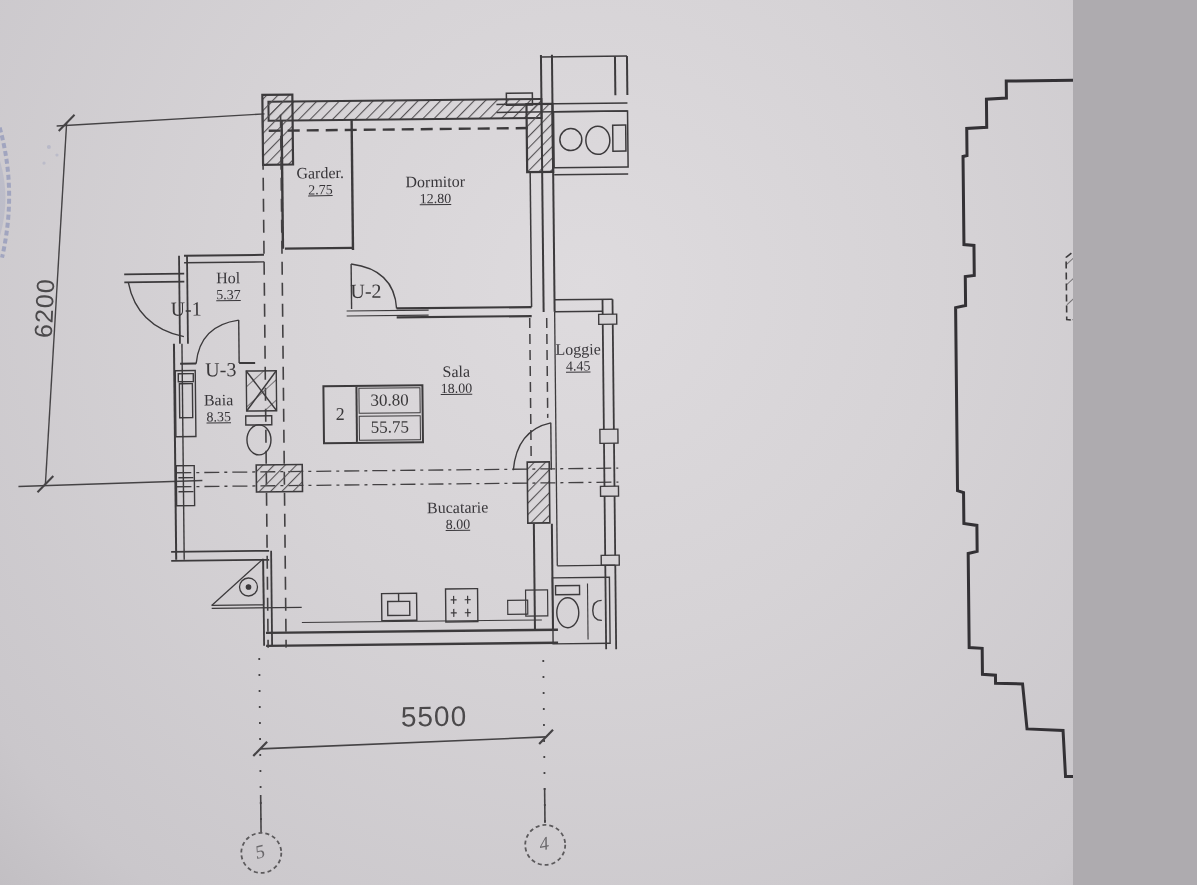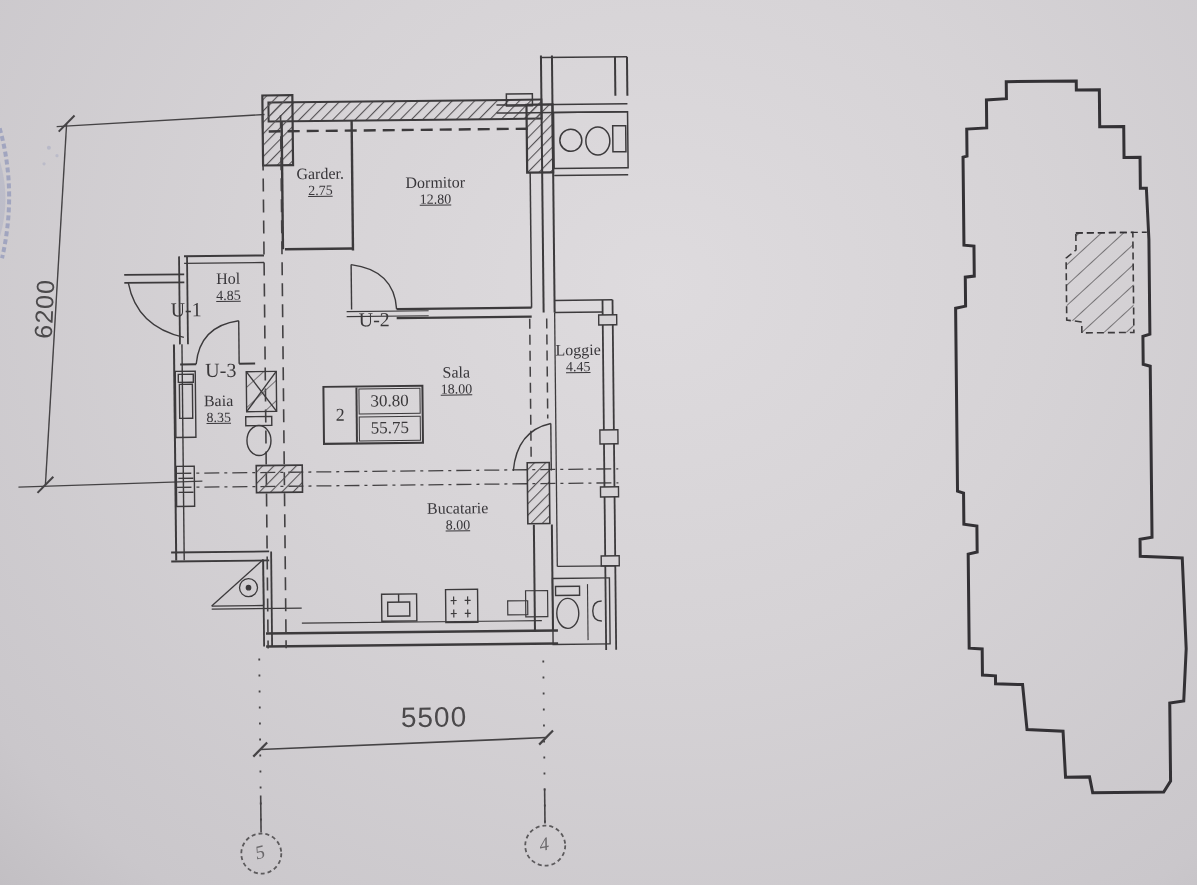--- a/index.html
+++ b/index.html
@@ -1,16 +1,16 @@
 <!DOCTYPE html>
 <html><head>
 <meta charset="utf-8">
 <style>
   html,body{margin:0;padding:0;background:#aeabaf;}
-  .stage{position:relative;width:1197px;height:885px;overflow:hidden;
+  .stage{position:relative;width:1073px;height:885px;overflow:hidden;
          background:radial-gradient(ellipse at 55% 32%, #dedbde 0%, #d6d3d6 42%, #cac7cb 88%, #c2bfc3 100%);
          font-family:"Liberation Serif", serif;color:#3a383a;}
   .sheet{position:absolute;inset:0;transform:rotate(-0.6deg);transform-origin:50% 50%;}
   svg{position:absolute;left:0;top:0;}
   .lbl{position:absolute;text-align:center;line-height:1.15;color:#38363a;
        display:flex;flex-direction:column;align-items:center;white-space:nowrap;}
   .rname{font-size:16px;}
   .rarea{font-size:14px;text-decoration:underline;}
   .doorlbl{position:absolute;font-size:20px;color:#3a383a;white-space:nowrap;}
   .dim-h{position:absolute;font-family:"Liberation Sans",sans-serif;font-size:28px;color:#4b494b;letter-spacing:1px;}
@@ -231,41 +231,41 @@
   <div class="lbl" style="left:292px;top:162px;width:62px;">
     <span class="rname">Garder.</span>
     <span class="rarea">2.75</span>
   </div>
   <div class="lbl" style="left:398px;top:172px;width:80px;">
     <span class="rname">Dormitor</span>
     <span class="rarea">12.80</span>
   </div>
   <div class="lbl" style="left:205px;top:266px;width:50px;">
     <span class="rname">Hol</span>
-    <span class="rarea">4.85</span>
+    <span class="rarea">5.37</span>
   </div>
   <div class="lbl" style="left:192px;top:388px;width:54px;">
     <span class="rname">Baia</span>
     <span class="rarea">8.35</span>
   </div>
   <div class="lbl" style="left:428px;top:362px;width:58px;">
     <span class="rname">Sala</span>
     <span class="rarea">18.00</span>
   </div>
   <div class="lbl" style="left:548px;top:341px;width:62px;">
     <span class="rname">Loggie</span>
     <span class="rarea">4.45</span>
   </div>
   <div class="lbl" style="left:416px;top:498px;width:82px;">
     <span class="rname">Bucatarie</span>
     <span class="rarea">8.00</span>
   </div>
 
   <div class="doorlbl" style="left:148px;top:294px;margin-left:24px;">U-1</div>
-  <div class="doorlbl" style="left:360px;top:278px;margin-top:28px;">U-2</div>
+  <div class="doorlbl" style="left:352px;top:278px;">U-2</div>
   <div class="doorlbl" style="left:206px;top:355px;">U-3</div>
 
   <div class="atable">
     <div class="cellL">2</div>
     <div class="cellsR">
       <div>30.80</div>
       <div>55.75</div>
     </div>
   </div>
 

